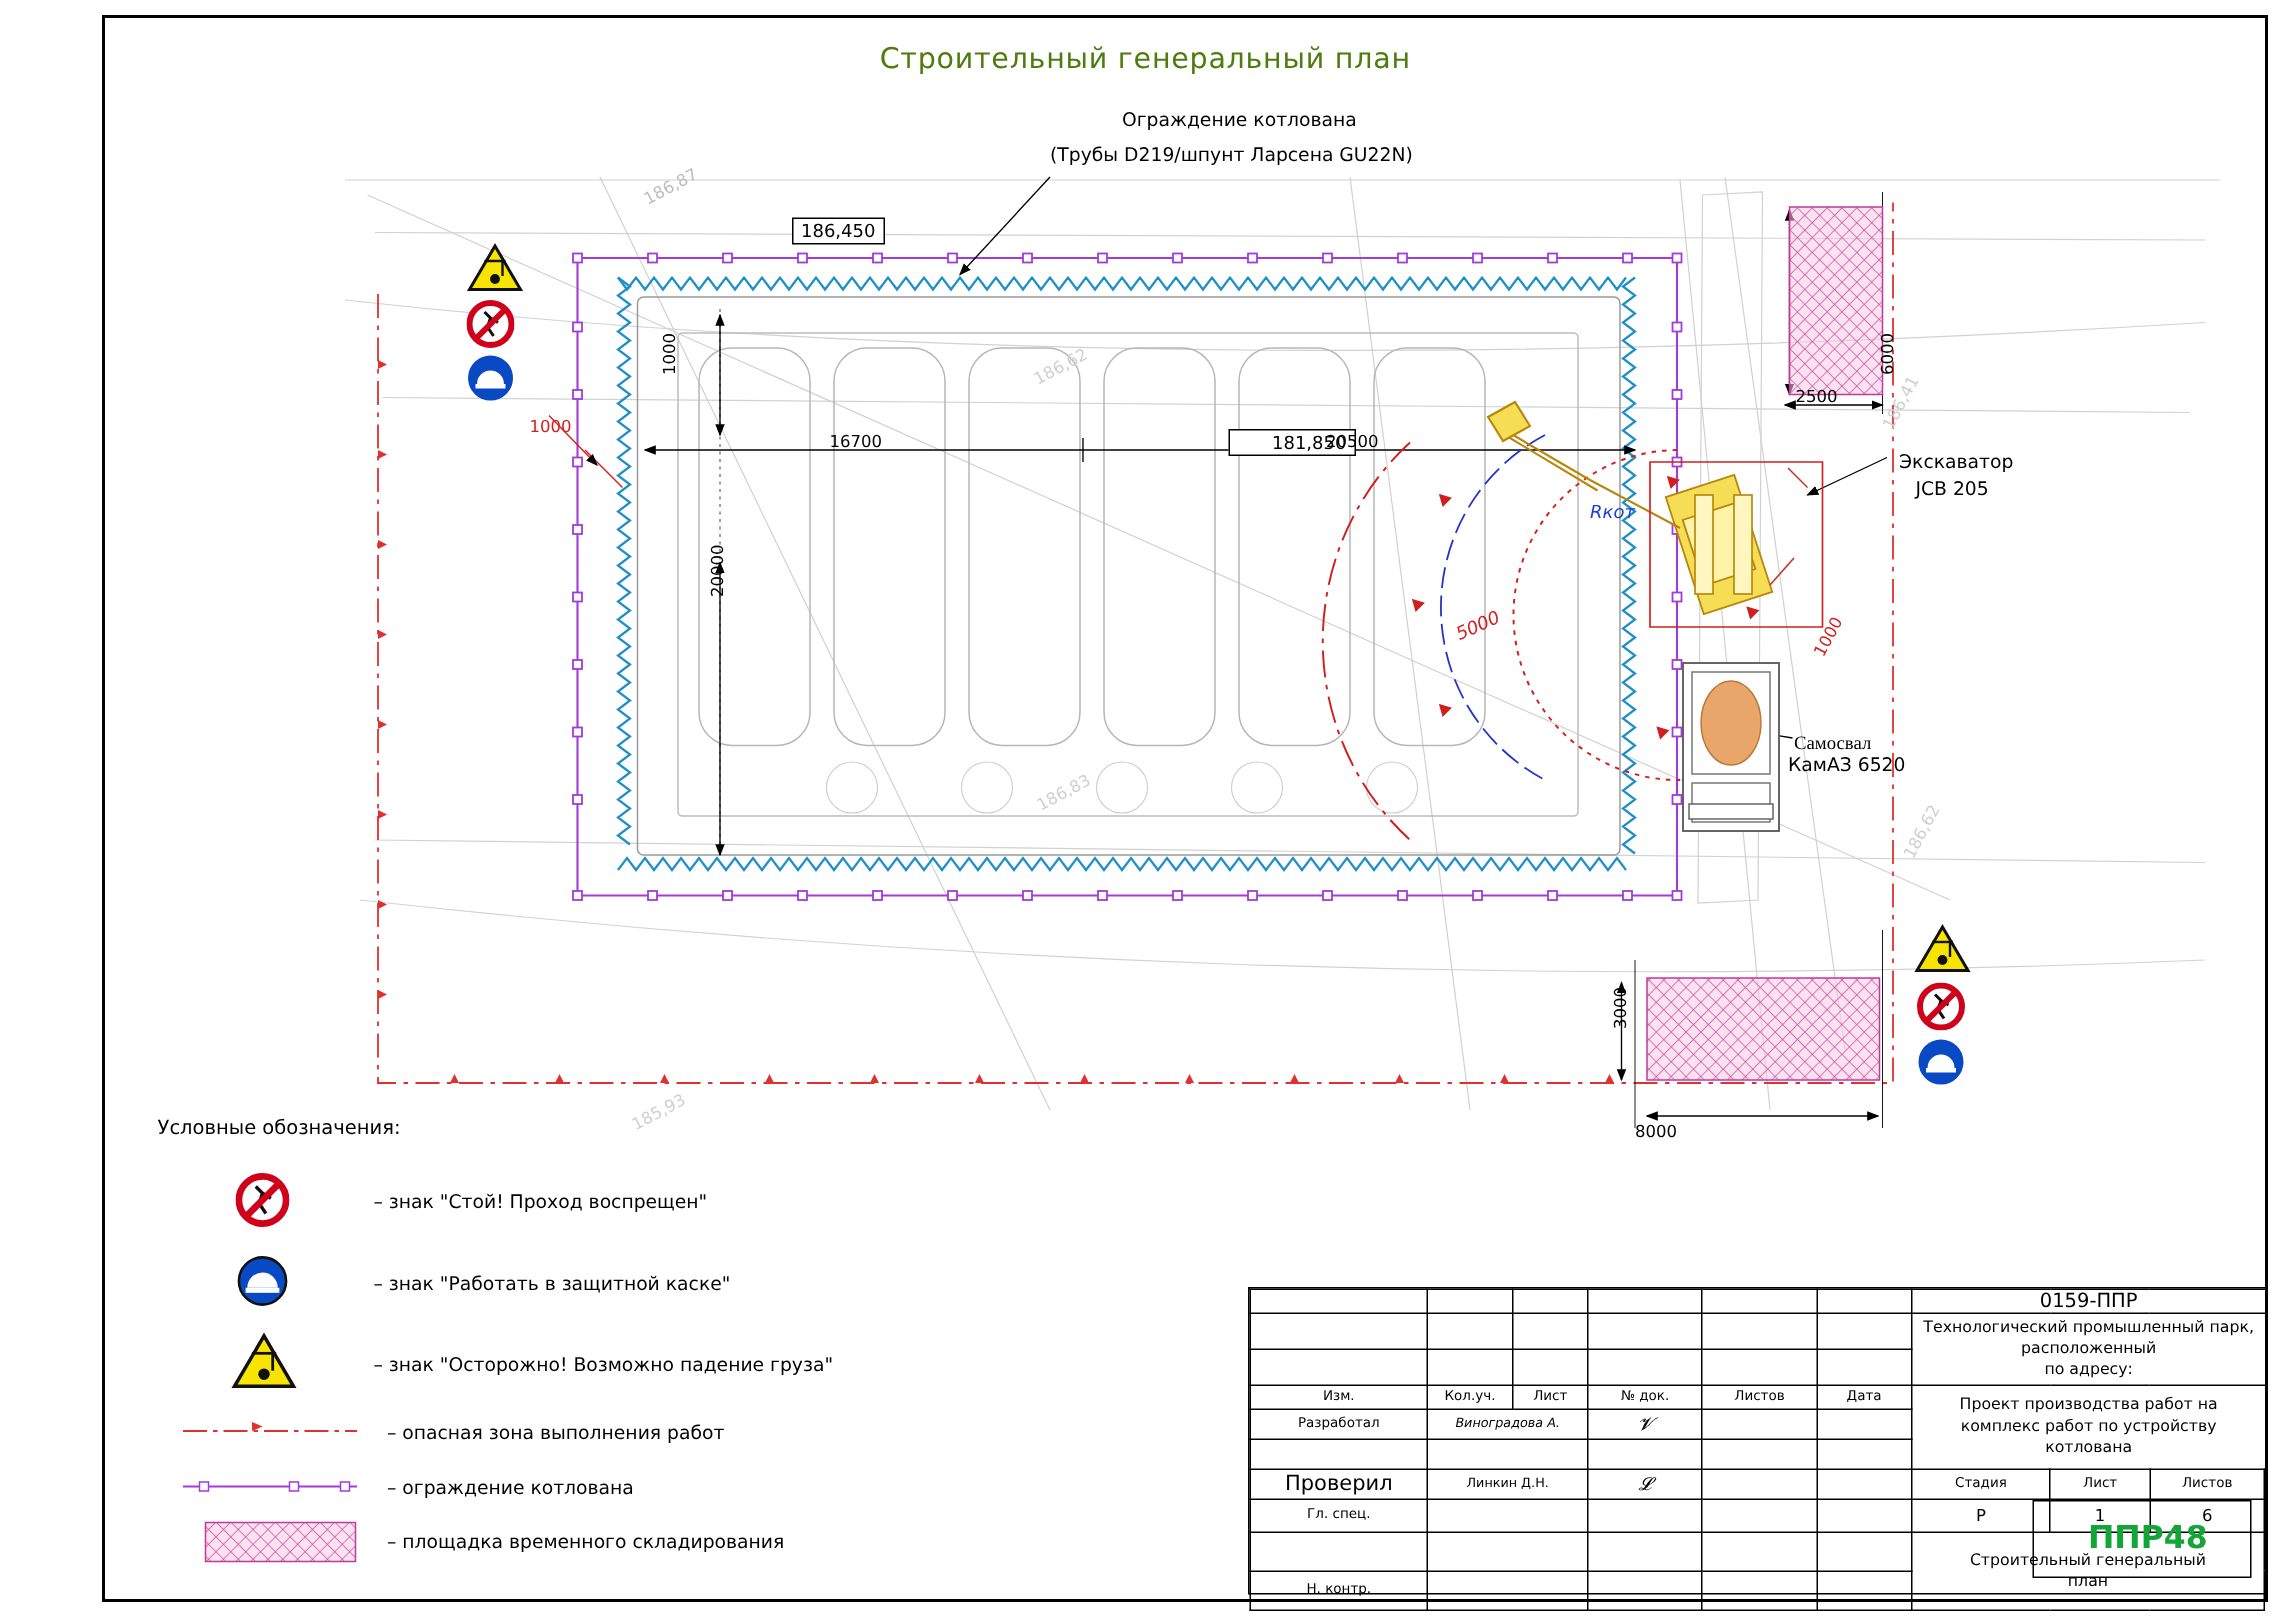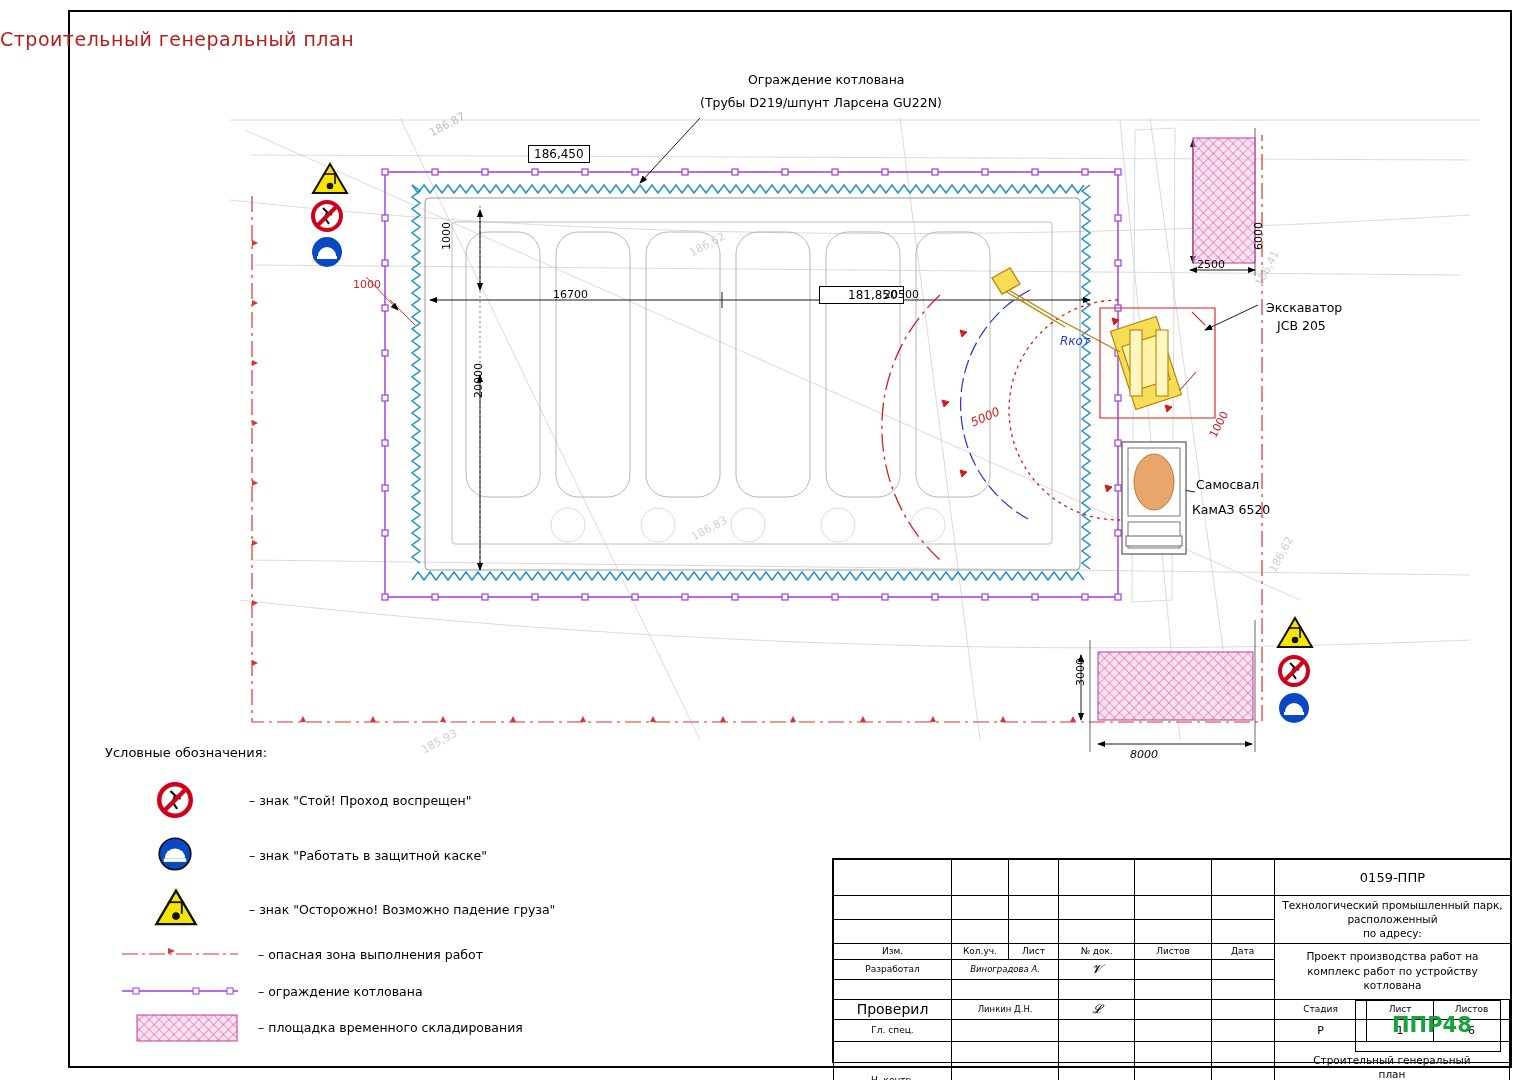--- a/index.html
+++ b/index.html
@@ -1,19 +1,19 @@
 <!DOCTYPE html>
 <html><head>
 <meta charset="utf-8">
 <style>
   html,body{margin:0;padding:0;background:#ffffff;}
   body{width:1527px;height:1080px;font-family:"DejaVu Sans",sans-serif;overflow:hidden;}
   #sheet{position:relative;width:1527px;height:1080px;background:#fff;}
   .frame{position:absolute;left:68px;top:10px;width:1444px;height:1058px;border:2px solid #000;box-sizing:border-box;}
-  .title-main{position:absolute;left:0;right:0;top:28px;font-size:19px;letter-spacing:.5px;color:#b91c1c;}
+  .title-main{position:absolute;left:0;right:0;top:28px;text-align:center;font-size:19px;letter-spacing:.5px;color:#4d7c0f;}
   .lbl{position:absolute;font-size:12.5px;color:#000;white-space:nowrap;}
   .lbl-sm{position:absolute;font-size:11px;color:#000;white-space:nowrap;}
   .dim{position:absolute;font-size:11px;color:#000;white-space:nowrap;}
   .dim-red{position:absolute;font-size:11px;color:#d21f1f;white-space:nowrap;}
   .dim-blue{position:absolute;font-size:12px;color:#1f3fd2;white-space:nowrap;font-style:italic;}
   .boxed{position:absolute;font-size:12px;color:#000;border:1px solid #000;padding:1px 5px;background:#fff;white-space:nowrap;}
   .vert{writing-mode:vertical-rl;transform:rotate(180deg);}
   svg.layer{position:absolute;left:0;top:0;width:1527px;height:1080px;pointer-events:none;}
   .legend-title{position:absolute;left:105px;top:745px;font-size:13px;color:#000;}
   .legend-row{position:absolute;font-size:12.5px;color:#000;white-space:nowrap;}
@@ -329,27 +329,27 @@
 
   <div class="dim" style="left:553px;top:288px;">16700</div>
   <div class="dim" style="left:884px;top:288px;">20500</div>
   <div class="dim vert" style="left:440px;top:222px;">1000</div>
   <div class="dim vert" style="left:472px;top:363px;">20000</div>
   <div class="dim-red" style="left:353px;top:278px;">1000</div>
   <div class="dim vert" style="left:1252px;top:222px;">6000</div>
   <div class="dim" style="left:1197px;top:258px;">2500</div>
   <div class="dim-red" style="left:1205px;top:418px;transform:rotate(-62deg);">1000</div>
   <div class="dim vert" style="left:1074px;top:658px;">3000</div>
-  <div class="dim" style="left:1130px;top:748px;font-style:italic;">8000</div>
+  <div class="dim" style="left:1090px;top:748px;">8000</div>
   <div class="dim-blue" style="left:1060px;top:334px;">Rкот</div>
   <div class="dim-red" style="left:970px;top:410px;transform:rotate(-24deg);font-style:italic;font-size:12px;">5000</div>
 
   <div class="lbl" style="left:1266px;top:300px;">Экскаватор</div>
   <div class="lbl" style="left:1277px;top:318px;">JCB 205</div>
-  <div class="lbl" style="left:1196px;top:477px;">Самосвал</div>
+  <div class="lbl" style="left:1196px;top:488px;font-family:Liberation Serif, serif;">Самосвал</div>
   <div class="lbl" style="left:1192px;top:502px;">КамАЗ 6520</div>
 
   <div class="lbl-sm" style="left:428px;top:118px;color:#bdbdbd;transform:rotate(-28deg);">186,87</div>
   <div class="lbl-sm" style="left:688px;top:238px;color:#cfcfcf;transform:rotate(-28deg);">186,62</div>
   <div class="lbl-sm" style="left:690px;top:522px;color:#cfcfcf;transform:rotate(-28deg);">186,83</div>
   <div class="lbl-sm" style="left:1248px;top:262px;color:#cfcfcf;transform:rotate(-62deg);">186,41</div>
   <div class="lbl-sm" style="left:1262px;top:548px;color:#cfcfcf;transform:rotate(-62deg);">186,62</div>
   <div class="lbl-sm" style="left:420px;top:735px;color:#cfcfcf;transform:rotate(-28deg);">185,93</div>
 
   <div class="legend-title">Условные обозначения:</div>
@@ -378,21 +378,21 @@
   </svg>
   <div class="legend-row" style="left:249px;top:902px;">– знак "Осторожно! Возможно падение груза"</div>
 
   <div class="legend-row" style="left:258px;top:947px;">– опасная зона выполнения работ</div>
   <div class="legend-row" style="left:258px;top:984px;">– ограждение котлована</div>
   <div class="legend-row" style="left:258px;top:1020px;">– площадка временного складирования</div>
 
   <div class="tb">
     <table>
       <tbody>
-          <tr style="height:36px;">
+          <tr style="height:16px;">
         <td style="width:32px;"></td>
             <td style="width:34px;"></td>
             <td style="width:30px;"></td>
         <td style="width:46px;"></td>
             <td style="width:46px;"></td>
             <td style="width:38px;"></td>
         <td colspan="4" class="code">0159-ППР</td>
       </tr>
       <tr style="height:22px;">
         <td></td>

